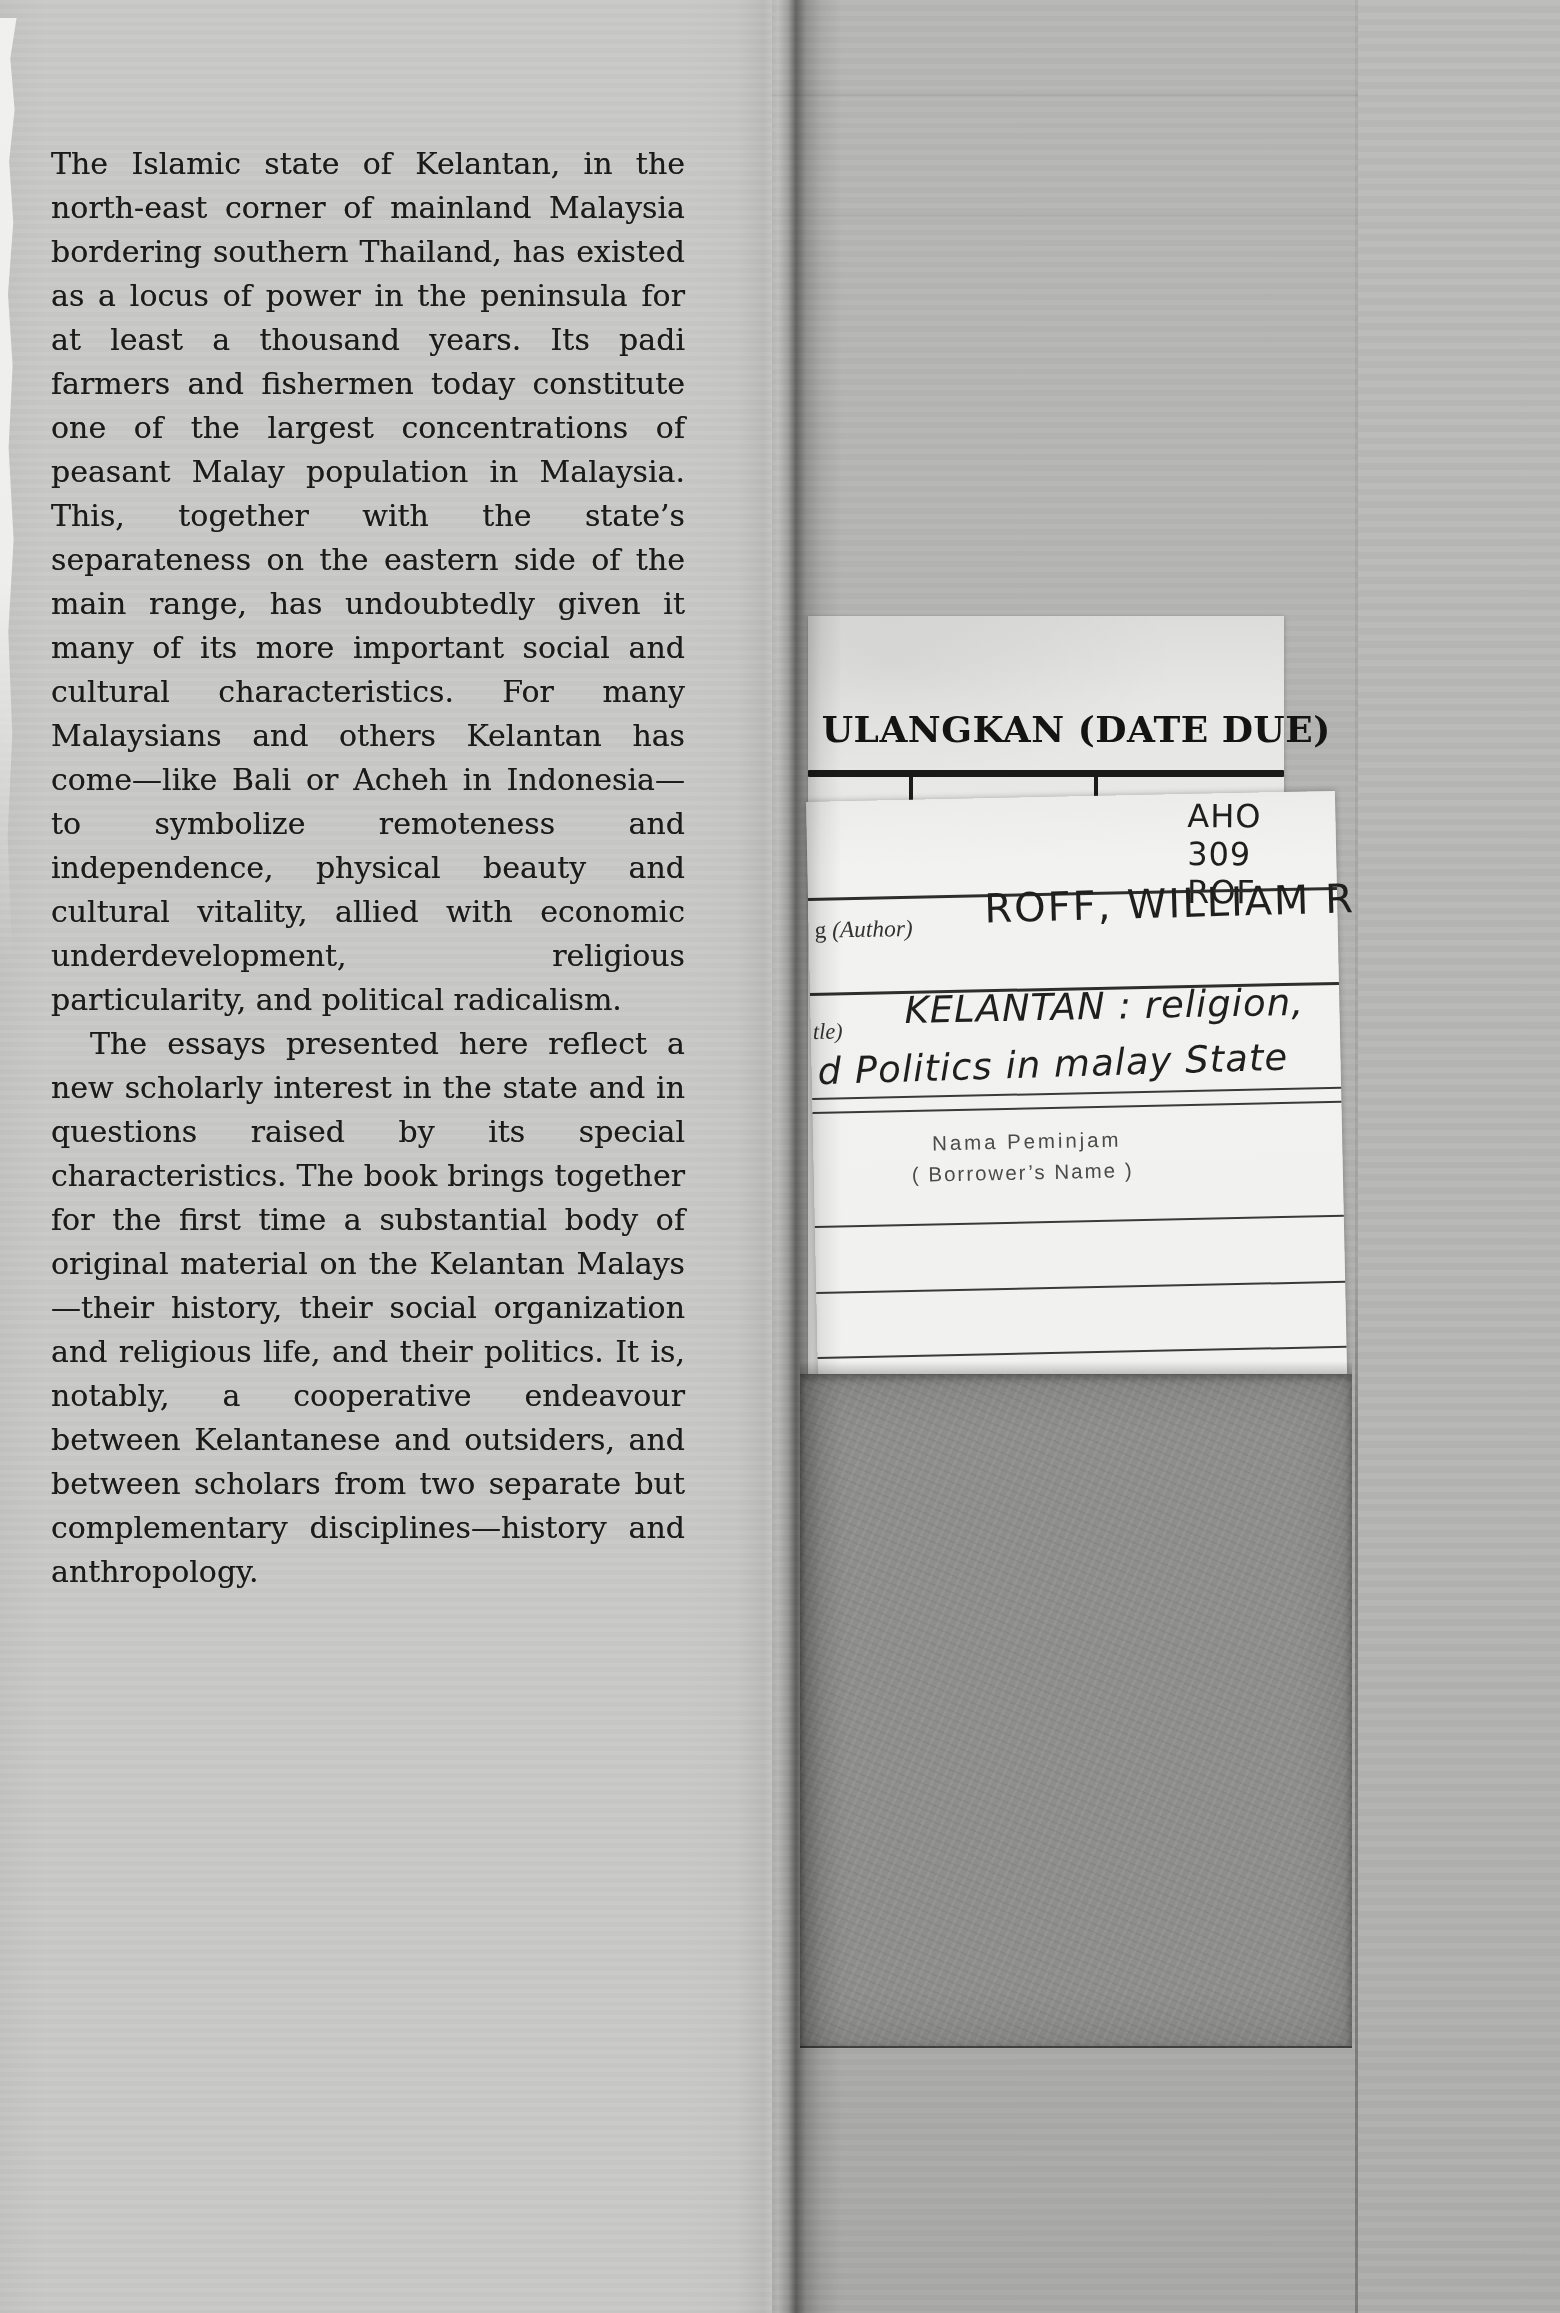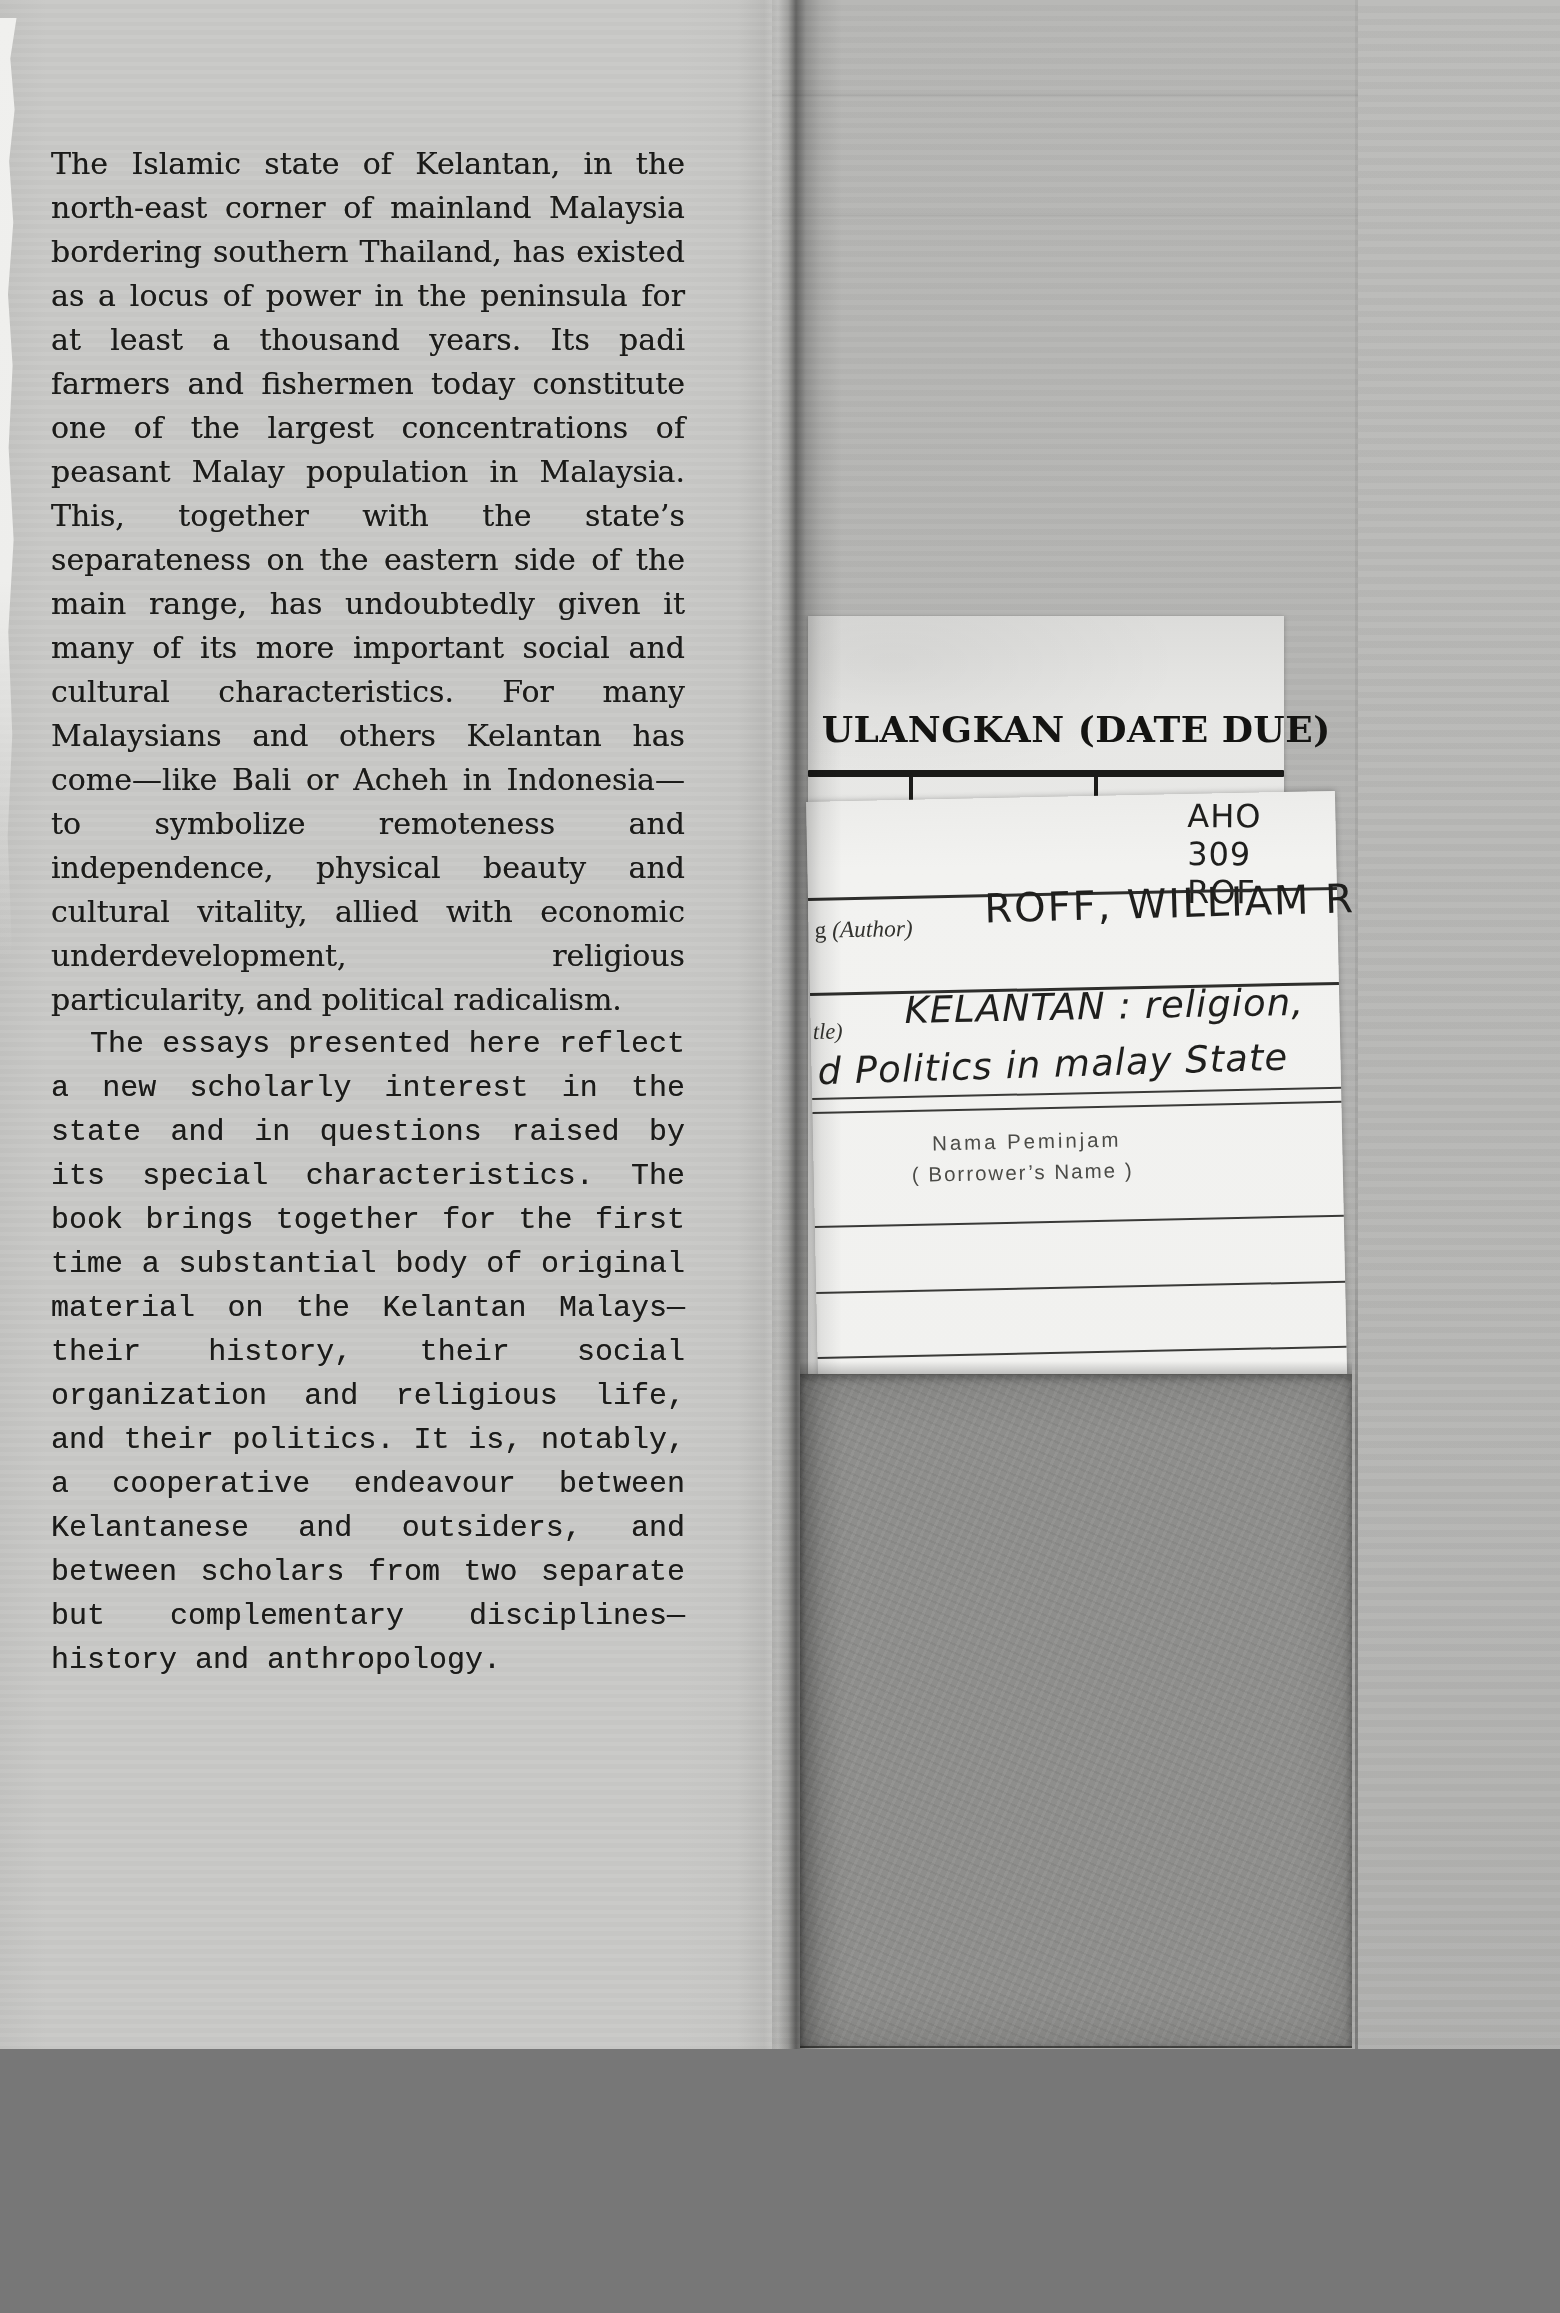--- a/index.html
+++ b/index.html
@@ -1,18 +1,18 @@
 <!DOCTYPE html>
 <html><head>
 <meta charset="utf-8">
 <style>
   html,body{margin:0;padding:0;background:#777;}
   #photo{
     position:relative;
-    width:1560px;height:2049px;
+    width:1560px;height:2313px;
     overflow:hidden;
     background:#3b82f6;
     font-family:"DejaVu Serif",serif;
   }
   
   .board{
     position:absolute;left:751px;top:0;width:809px;height:2313px;
     background:
       repeating-linear-gradient(180deg, rgba(255,255,255,0.018) 0 4.9px, rgba(0,0,0,0.018) 4.9px 10.7px),
       linear-gradient(180deg,#b7b7b5 0%,#b4b4b2 45%,#aeaeac 62%,#a9a9a7 100%);
@@ -46,21 +46,21 @@
     background:linear-gradient(180deg,#f0f0ee 0%,#eeeeec 55%,rgba(238,238,236,0) 92%);
     clip-path:polygon(0 0,100% 0,62% 4%,88% 9%,55% 14%,80% 20%,48% 27%,76% 34%,52% 42%,82% 51%,50% 60%,74% 70%,46% 80%,70% 90%,40% 100%,0 100%);
   }
   .flap-text{
     position:absolute;left:51px;top:142px;width:634px;
     font-size:30px;line-height:44px;text-align:justify;
     color:#1b1b19;z-index:3;
     text-shadow:0 0 0.5px rgba(20,20,18,0.55);
   }
   .flap-text p{margin:0;}
-  .flap-text p.indent{text-indent:39px;font-family:Liberation Mono, monospace;}
+  .flap-text p.indent{text-indent:39px;}
   
   .slip{
     position:absolute;left:808px;top:616px;width:476px;height:772px;
     background:
       radial-gradient(410px 176px at 18% 6%, rgba(0,0,0,0.05), rgba(0,0,0,0) 70%),
       linear-gradient(180deg,#dcdcda 0%,#e7e7e5 88px,#ebebe9 100%);
     box-shadow:0 1px 4.9px rgba(0,0,0,0.25);
     z-index:4;
   }
   .slip-header{

